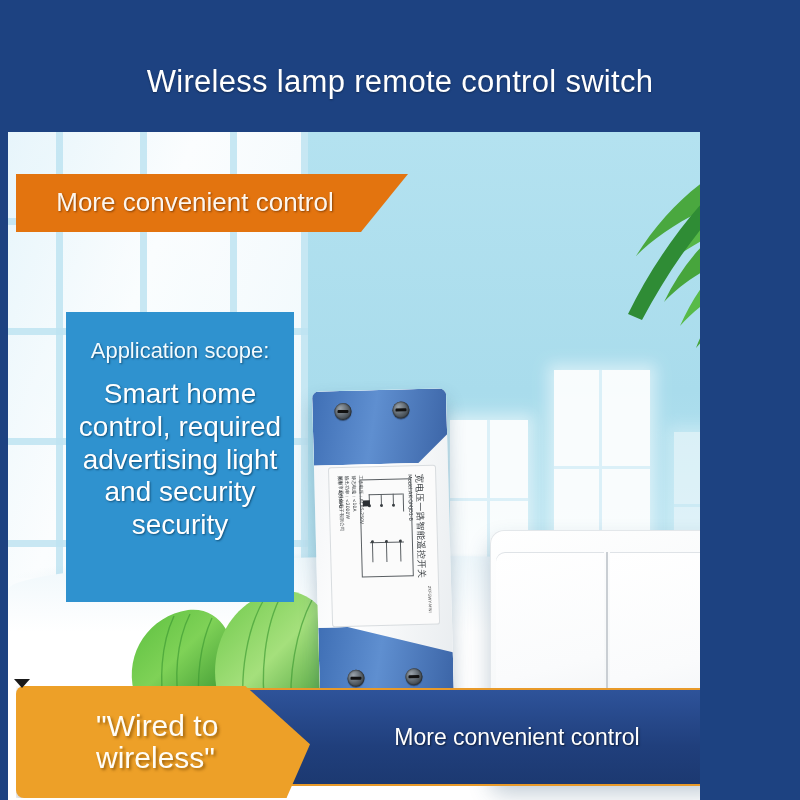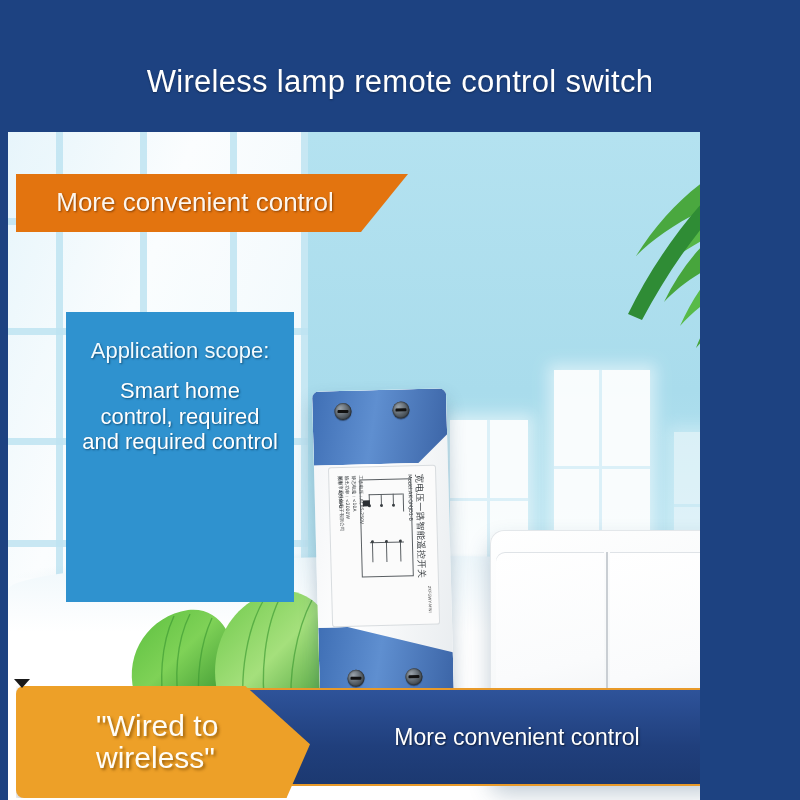--- a/index.html
+++ b/index.html
@@ -158,21 +158,21 @@
     text-align: center;
   }
   .scope-title {
     color: #f2fbff;
     font-size: 22px;
     text-shadow: 1px 1px 2px rgba(10,60,95,.75);
     margin-bottom: 14px;
   }
   .scope-body {
     color: #ffffff;
-    font-size: 22px;
+    font-size: 28px;
     line-height: 1.17;
     text-shadow: 1px 1px 2px rgba(10,60,95,.75);
   }
 
   
   .module {
     position: absolute;
     left: 308px; top: 258px;
     width: 134px; height: 310px;
     z-index: 30;
@@ -397,21 +397,22 @@
       <div class="ob ob-left">
         <span>More convenient control</span>
       </div>
     </div>
 
     <div class="scope">
       <div class="scope-title">Application scope:</div>
       <div class="scope-body">
         <div>Smart home</div>
         <div>control, required</div>
-        <div>and required control</div>
+        <div>advertising light</div>
+        <div>and security security</div>
       </div>
     </div>
 
     <div class="module">
       <div class="mod-body"></div>
       <div class="mod-cap top"></div>
       <div class="mod-cap bot"></div>
       <div class="screw" style="left:22px;top:12px;"></div>
       <div class="screw" style="left:80px;top:12px;"></div>
       <div class="screw" style="left:28px;bottom:14px;"></div>

